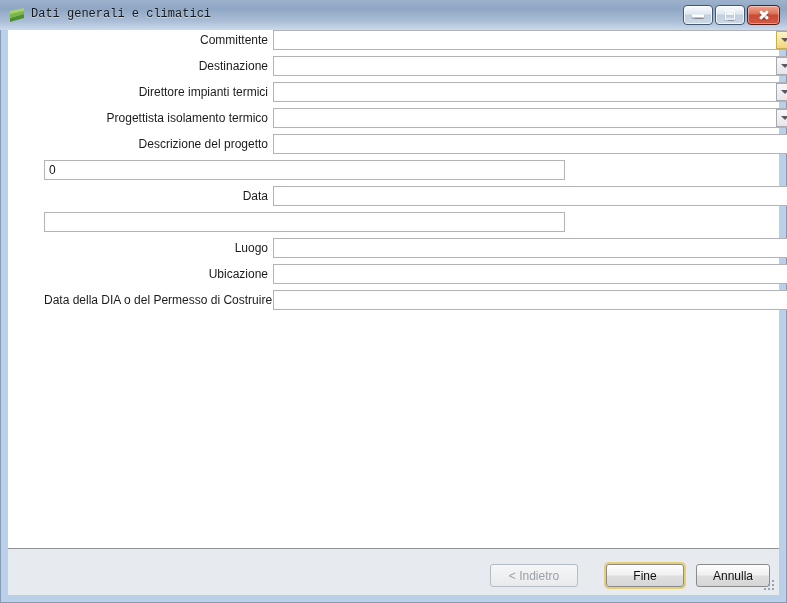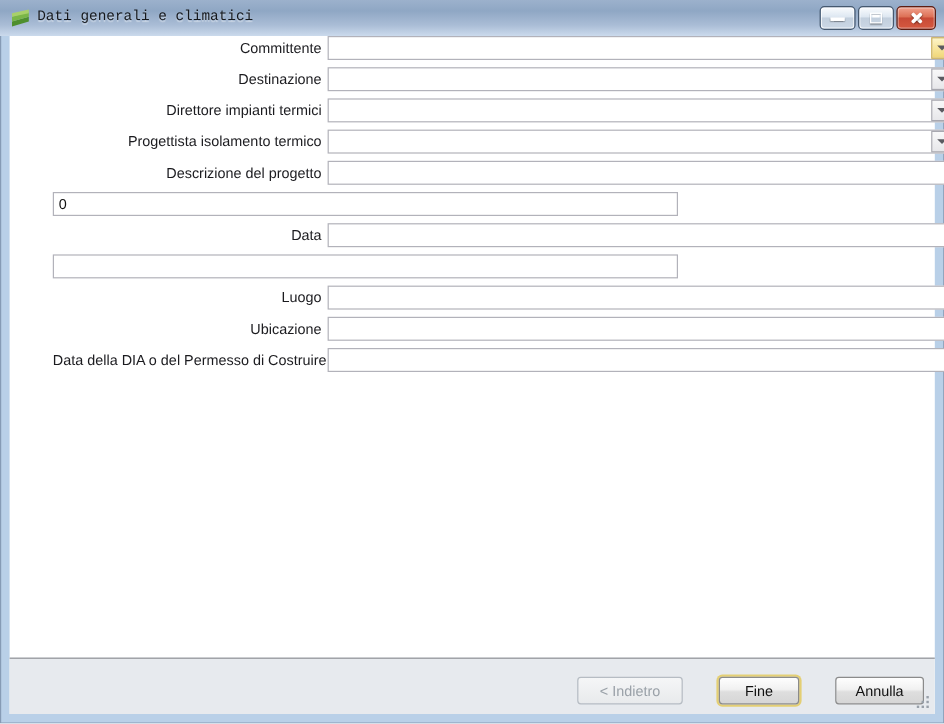--- a/index.html
+++ b/index.html
@@ -76,33 +76,33 @@
     background:linear-gradient(180deg,#fdf4c8 0%,#f7e49a 55%,#f0d678 100%);
   }
   .tri { width:0; height:0; border-left:4px solid transparent;
     border-right:4px solid transparent; border-top:4px solid #5a5a60; }
 
   
   .footer {
     position:absolute; left:0; right:0; bottom:0; height:47px;
     background:#e7eaee; border-top:1px solid #8f9297;
     display:flex; justify-content:flex-end; align-items:flex-end;
-    gap:27px; padding:0 9px 8px 0;
+    gap:9px; padding:0 9px 8px 0;
   }
   .btn {
     height:23px; border:1px solid #8b8b8b; border-radius:3px;
     background:linear-gradient(180deg,#fefefe 0%,#f1f1f1 45%,#dedede 55%,#d6d6d6 100%);
     font:12px "Liberation Sans", sans-serif; color:#111;
     display:flex; align-items:center; justify-content:center; cursor:default;
   }
   .btn.back {
     width:88px; border-color:#b6bcc3; color:#9aa1a8;
     background:linear-gradient(180deg,#f5f6f7,#e8eaec);
   }
-  .btn.fine { width:67px; box-shadow:0 0 0 2px #e4cf74; margin-left:3px; margin-right:3px; }
+  .btn.fine { width:78px; box-shadow:0 0 0 2px #e4cf74; margin-left:19px; margin-right:3px; }
   .btn.cancel { width:74px;margin-top:36px; }
   .grip { position:absolute; right:4px; bottom:4px; width:11px; height:11px; }
   .grip::after {
     content:""; position:absolute; left:0; top:0; width:2px; height:2px; background:transparent;
     box-shadow: 8px 0 0 #98a0a9, 8px 4px 0 #98a0a9, 8px 8px 0 #98a0a9,
                 4px 4px 0 #98a0a9, 4px 8px 0 #98a0a9, 0 8px 0 #98a0a9;
   }
 </style>
 </head>
 <body>

